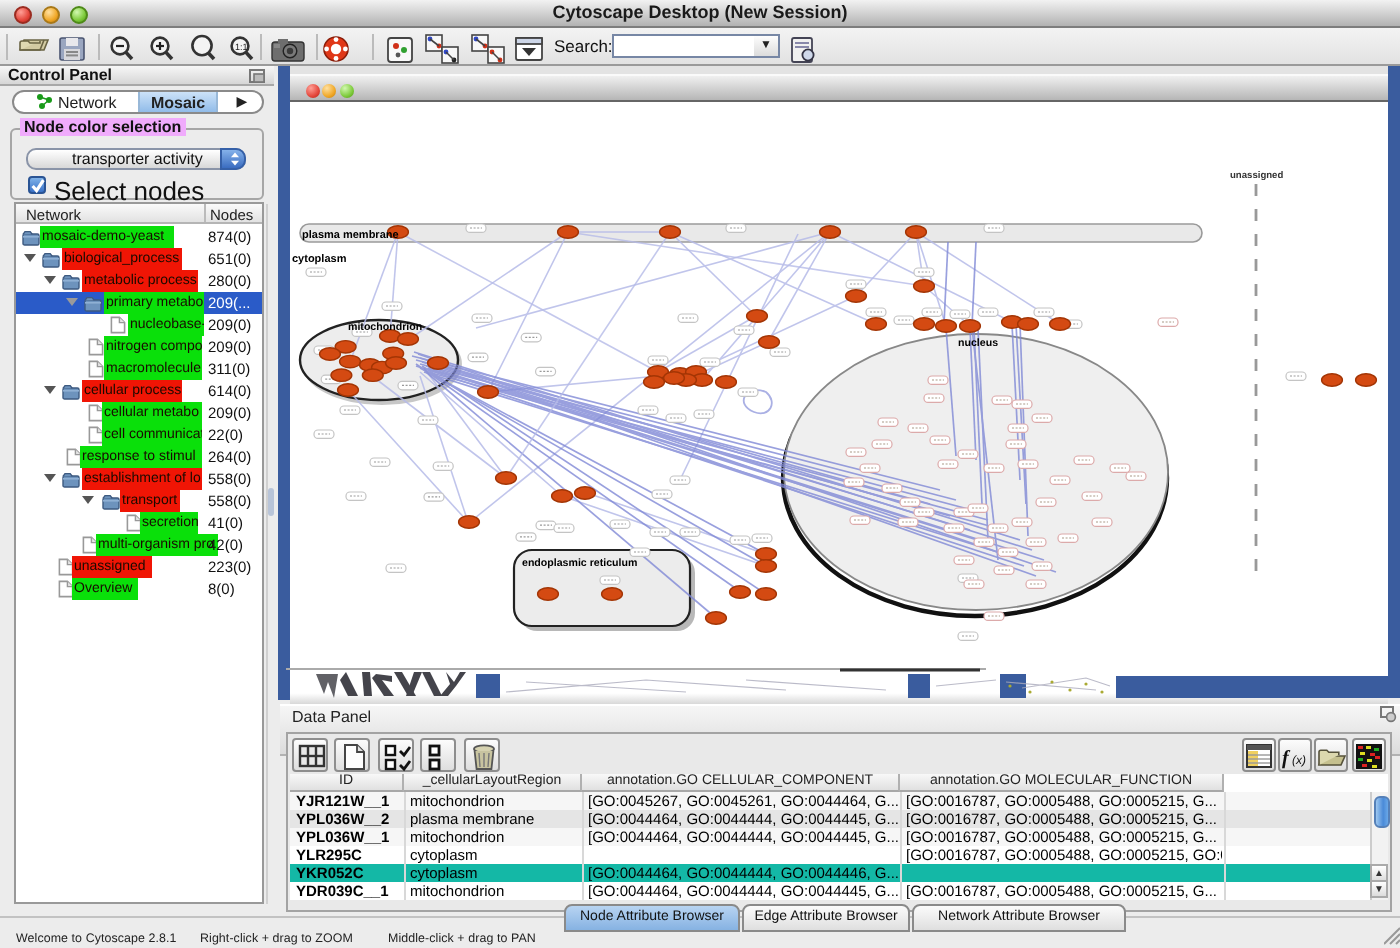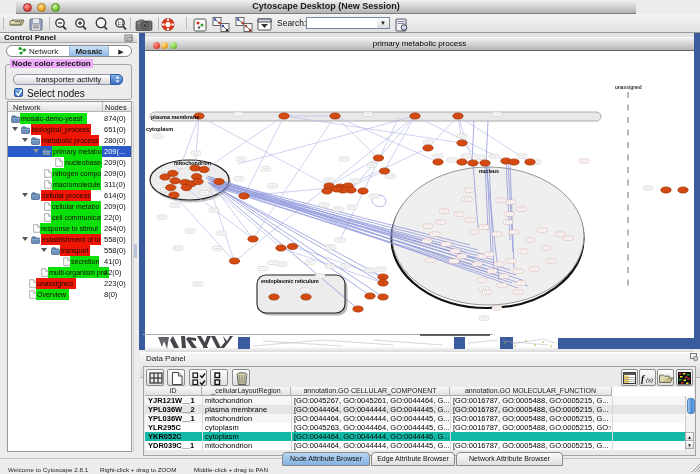--- a/index.html
+++ b/index.html
@@ -1,19 +1,19 @@
 <!DOCTYPE html>
 <html><head><meta charset="utf-8">
 <style>
 html,body{margin:0;padding:0;}
 body{width:700px;height:474px;position:relative;overflow:hidden;background:#ececec;
  font-family:"Liberation Sans",sans-serif;-webkit-font-smoothing:antialiased;}
 .abs{position:absolute;}
 
-#titlebar{left:16px;top:0;width:620px;height:14px;
+#titlebar{left:0;top:0;width:700px;height:14px;
  background:linear-gradient(#f2f2f2,#cfcfcf 55%,#b2b2b2);border-bottom:1px solid #7d7d7d;box-sizing:border-box;}
 #titlebar .t{width:100%;text-align:center;font-size:9px;font-weight:bold;color:#1a1a1a;line-height:13px;}
 .light{position:absolute;top:3px;width:7px;height:7px;border-radius:50%;}
 
 #toolbar{left:0;top:14px;width:700px;height:19px;background:linear-gradient(#f3f3f3,#e2e2e2);
  border-bottom:1px solid #9a9a9a;box-sizing:border-box;}
 #searchlbl{left:277px;top:18px;font-size:8.5px;color:#111;}
 #searchfield{left:306px;top:17px;width:71px;height:10px;background:#fff;border:1px solid #7787a5;}
 #searcharrow{left:377px;top:17px;width:13px;height:12px;background:linear-gradient(#fdfdfd,#dcdcdc);border:1px solid #7787a5;border-left:none;box-sizing:border-box;font-size:6px;text-align:center;line-height:11px;color:#222;}
 
@@ -24,21 +24,21 @@
 .cptab{position:absolute;top:0;height:12px;font-size:8px;line-height:11px;text-align:center;color:#222;}
 #tabnet{left:0;width:62px;}
 #tabmosaic{left:62px;width:40px;background:linear-gradient(#cce2f8,#85b4e6);font-weight:bold;border-left:1px solid #98b8d8;border-right:1px solid #98b8d8;box-sizing:border-box;}
 #tabarr{left:102px;width:24px;font-size:7px;}
 #groupbox{left:5px;top:64px;width:127px;height:36px;border:1px solid #a6a6a6;border-radius:3px;box-sizing:border-box;}
 #grouplbl{left:10px;top:59px;font-size:8px;font-weight:bold;color:#111;background:#f0abfc;padding:0 2px;}
 #combo{left:13px;top:74px;width:110px;height:11px;border:1px solid #8a94a8;border-radius:5px;background:linear-gradient(#ffffff,#d8d8d8);box-sizing:border-box;}
 #combo .t{font-size:8px;color:#111;line-height:10px;margin-left:22px;}
 #combocap{left:110px;top:74px;width:13px;height:11px;border-radius:0 5px 5px 0;background:linear-gradient(#85b2ea,#3a6cc0);border:1px solid #3560a8;box-sizing:border-box;}
 #checkbox{left:14px;top:88px;width:9px;height:9px;border-radius:2px;background:linear-gradient(#7fb2e8,#3a72c8);border:1px solid #2a5494;box-sizing:border-box;}
-#checklbl{left:27px;top:88px;font-size:10px;color:#111;}
+#checklbl{left:27px;top:88px;font-size:13px;color:#111;}
 #treebox{left:7px;top:101px;width:125px;height:351px;background:#fff;border:1px solid #999;box-sizing:border-box;}
 #treehead{left:8px;top:102px;width:123px;height:10px;background:linear-gradient(#fafafa,#e2e2e2);border-bottom:1px solid #b5b5b5;box-sizing:border-box;}
 #treehead .n1{position:absolute;left:5px;top:1px;font-size:7.5px;color:#222;}
 #treehead .n2{position:absolute;left:97px;top:1px;font-size:7.5px;color:#222;}
 #treehead .sep{position:absolute;left:94px;top:0;width:1px;height:9px;background:#bbb;}
 .trow{position:absolute;left:8px;width:123px;height:11px;}
 .band{position:absolute;top:0px;height:11px;font-size:7px;line-height:11px;color:#200;white-space:nowrap;overflow:hidden;padding-left:1px;box-sizing:border-box;}
 .green{background:#0ae00a;}
 .red{background:#f01505;}
 .num{position:absolute;left:96px;top:0;font-size:7.5px;line-height:11px;color:#111;}
@@ -384,21 +384,20 @@
 <div class="abs" style="left:133.5px;top:244px;width:3px;height:14px;background:#b8c4d8;border-radius:1.5px"></div>
 
 <div class="abs" id="nfLeft"></div>
 <div class="abs" id="nfRight"></div>
 <div class="abs" id="nfBottomBar"></div>
 <div class="abs" id="nfTop"></div>
 <div class="abs" id="nfTitle">
  <div class="slight" style="left:7.5px;background:radial-gradient(circle at 35% 30%,#ff9f96,#e4473c 60%,#b02015);"></div>
  <div class="slight" style="left:16px;background:radial-gradient(circle at 35% 30%,#ffe0a0,#f0a828 60%,#c07808);"></div>
  <div class="slight" style="left:24.5px;background:radial-gradient(circle at 35% 30%,#d2f8b0,#7ecb3c 60%,#4e9410);"></div>
- <div class="t">primary metabolic process</div>
 </div>
 <div class="abs" id="canvas"></div>
 <svg class="abs" style="left:145px;top:51px" width="549" height="283" viewBox="145 51 549 283" id="graphsvg">
 <ellipse cx="487.5" cy="239" rx="96" ry="69" fill="none" stroke="#111" stroke-width="2.2"></ellipse>
 <ellipse cx="488" cy="236" rx="96" ry="69" fill="#efefef" stroke="#888" stroke-width="0.9"></ellipse>
 <ellipse cx="191" cy="182" rx="40" ry="20.5" fill="#999" opacity="0.55"></ellipse>
 <ellipse cx="189.5" cy="180" rx="39.5" ry="20" fill="#ededed" stroke="#222" stroke-width="1.2"></ellipse>
 <rect x="150" y="112" width="451" height="9" rx="4.5" fill="#e9e9e9" stroke="#9a9a9a" stroke-width="0.8"></rect>
 <rect x="259.5" y="277.5" width="88" height="38" rx="9" fill="#888" opacity="0.6"></rect>
 <rect x="257" y="275" width="88" height="38" rx="9" fill="#ececec" stroke="#222" stroke-width="1.1"></rect>
@@ -1071,21 +1070,20 @@
     </div>
 <div class="drow" style="left:0;top:27px;width:549px;background:#f6f6f6">
       <span class="dcell" style="left:3px;width:54px;font-weight:bold">YPL036W__1</span>
       <span class="dcell" style="left:60px;width:85px">mitochondrion</span>
       <span class="dcell" style="left:149px;width:155px">[GO:0044464, GO:0044444, GO:0044445, G...</span>
       <span class="dcell" style="left:308px;width:158px">[GO:0016787, GO:0005488, GO:0005215, G...</span>
     </div>
 <div class="drow" style="left:0;top:36px;width:549px;background:#ffffff">
       <span class="dcell" style="left:3px;width:54px;font-weight:bold">YLR295C</span>
       <span class="dcell" style="left:60px;width:85px">cytoplasm</span>
-      <span class="dcell" style="left:149px;width:155px">[GO:0045263, GO:0044464, GO:0044445, G...</span>
       <span class="dcell" style="left:308px;width:158px">[GO:0016787, GO:0005488, GO:0005215, GO:0003824, G...</span>
     </div>
 <div class="drow" style="left:0;top:45px;width:549px;background:#14b8a6">
       <span class="dcell" style="left:3px;width:54px;font-weight:bold">YKR052C</span>
       <span class="dcell" style="left:60px;width:85px">cytoplasm</span>
       <span class="dcell" style="left:149px;width:155px">[GO:0044464, GO:0044444, GO:0044446, G...</span>
     </div>
 <div class="drow" style="left:0;top:54px;width:549px;background:#ffffff">
       <span class="dcell" style="left:3px;width:54px;font-weight:bold">YDR039C__1</span>
       <span class="dcell" style="left:60px;width:85px">mitochondrion</span>

